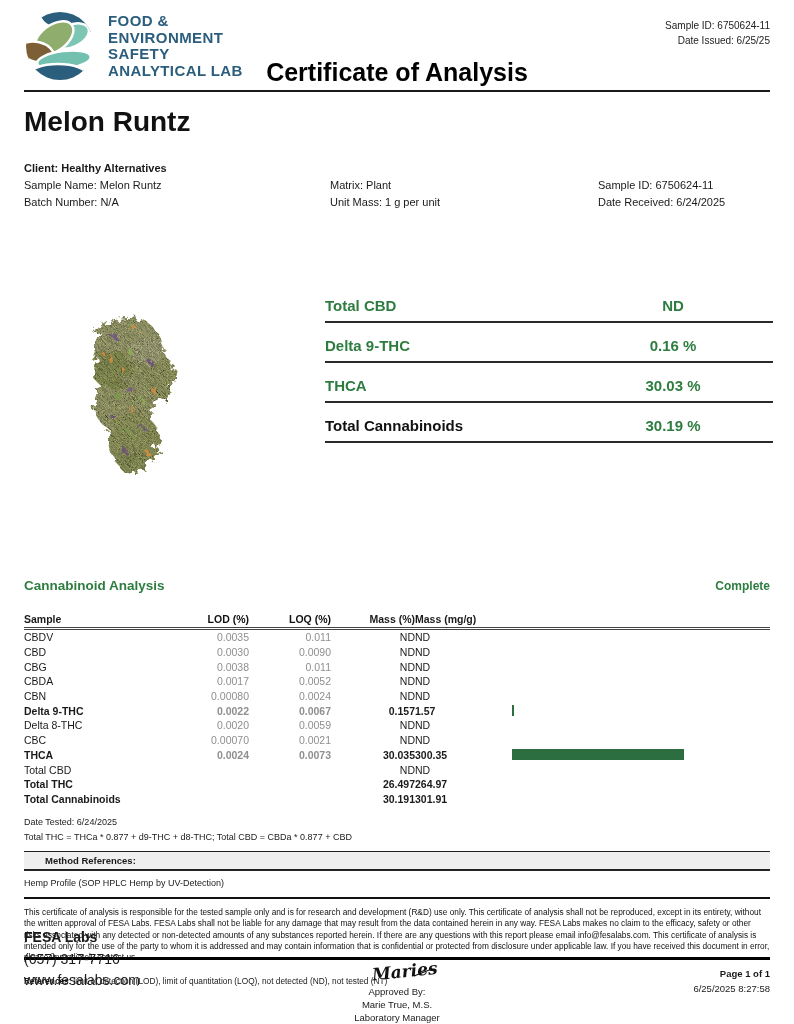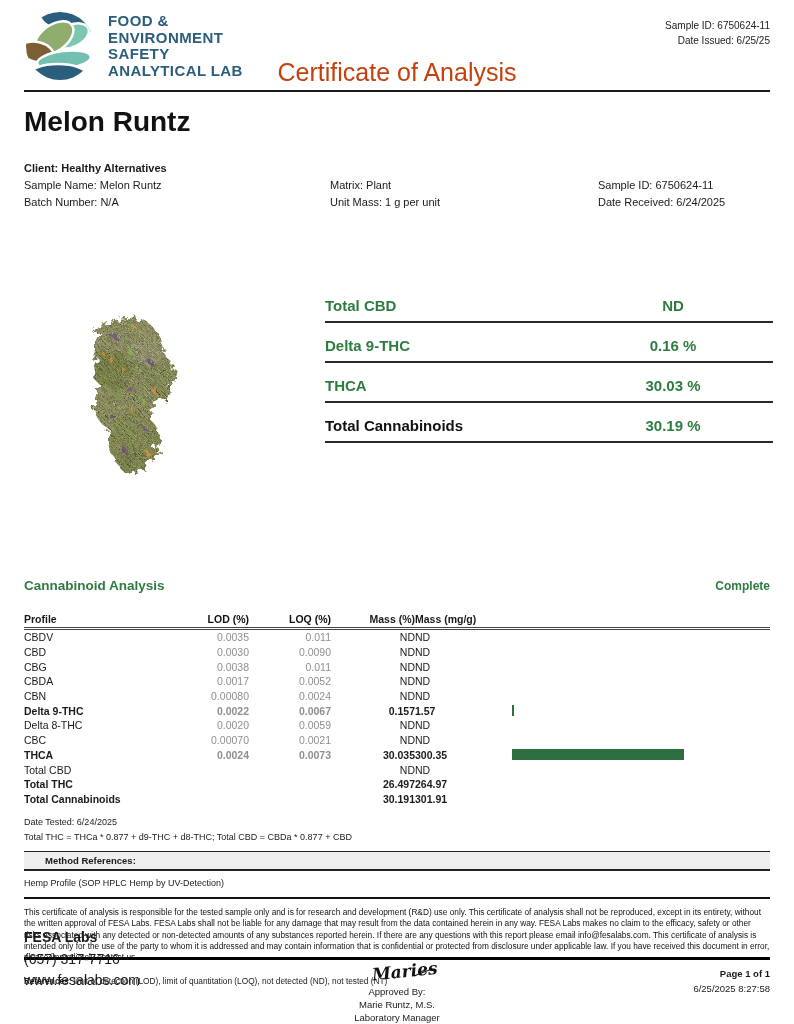--- a/index.html
+++ b/index.html
@@ -4,21 +4,21 @@
 <style>
   html,body{margin:0;padding:0;background:#e8e8e8;}
   .page{position:relative;width:794px;height:1024px;background:#ffffff;margin:0 auto;
         font-family:"Liberation Sans", sans-serif;color:#1a1a1a;overflow:hidden;}
 
   
   .logo-row{position:absolute;top:10px;left:24px;display:flex;align-items:center;}
   .logo-circle{width:72px;height:72px;flex:0 0 72px;}
   .logo-text{margin-left:12px;color:#2b5d7c;font-weight:700;font-size:15px;line-height:1.1;letter-spacing:.4px;}
   .hdr-right{position:absolute;top:18px;right:24px;text-align:right;font-size:10px;line-height:1.5;color:#222;}
-  .coa-title{position:absolute;top:58px;left:0;width:100%;text-align:center;font-size:25px;font-weight:400;color:#c2410c;}
+  .coa-title{position:absolute;top:58px;left:0;width:100%;text-align:center;font-size:25px;font-weight:700;color:#000000;}
   .hdr-rule{position:absolute;top:90px;left:24px;right:24px;border-top:2px solid #1a1a1a;}
   .coa-sub{position:absolute;top:95px;left:0;width:100%;text-align:center;font-size:8.5px;color:#222;}
 
   
   .sample-name{position:absolute;top:106px;left:24px;font-size:28px;font-weight:700;color:#111;}
   .info-grid{position:absolute;top:160px;left:24px;right:24px;height:56px;font-size:11px;line-height:17px;}
   .info-col{position:absolute;top:0;}
   .ic1{left:0;} .ic2{left:306px;padding-top:17px;} .ic3{left:574px;padding-top:17px;}
   .client-line{font-weight:700;}
 
@@ -190,21 +190,21 @@
     </div>
 
   <div class="analysis">
     <div class="sec-head">
       <span class="sec-title">Cannabinoid Analysis</span>
       <span class="sec-status">Complete</span>
     </div>
 
     <div class="ctable">
       <div class="trow thead">
-        <span class="c-an">Profile</span>
+        <span class="c-an">Sample</span>
         <span class="c-lod">LOD (%)</span>
         <span class="c-loq">LOQ (%)</span>
         <span class="c-mas">Mass (%)</span>
         <span class="c-mgg">Mass (mg/g)</span>
         <span class="c-bar"></span>
       </div>
       <div id="table-body">
           <div class="trow">
             <span class="c-an">CBDV</span>
             <span class="c-lod">0.0035</span>
@@ -329,21 +329,21 @@
     <div>www.fesalabs.com</div>
   </div>
   <div class="foot-center">
     <div class="sig-wrap">
       <svg width="110" height="26" viewBox="0 0 110 26">
         <text x="30" y="18" font-family="DejaVu Serif, serif" font-style="italic" font-weight="700" font-size="17" transform="rotate(-6 55 13)" fill="#111" id="sig-text">Maries</text>
         <path d="M72 16 q10 -4 18 -7" stroke="#111" stroke-width="1.3" fill="none"></path>
       </svg>
     </div>
     <div>Approved By:</div>
-    <div>Marie Runtz, M.S.</div>
+    <div>Marie True, M.S.</div>
     <div>Laboratory Manager</div>
   </div>
   <div class="foot-right">
     <div class="fr1">Page 1 of 1</div>
     <div>6/25/2025 8:27:58</div>
   </div>
 
 </div>
 
 </body></html>

